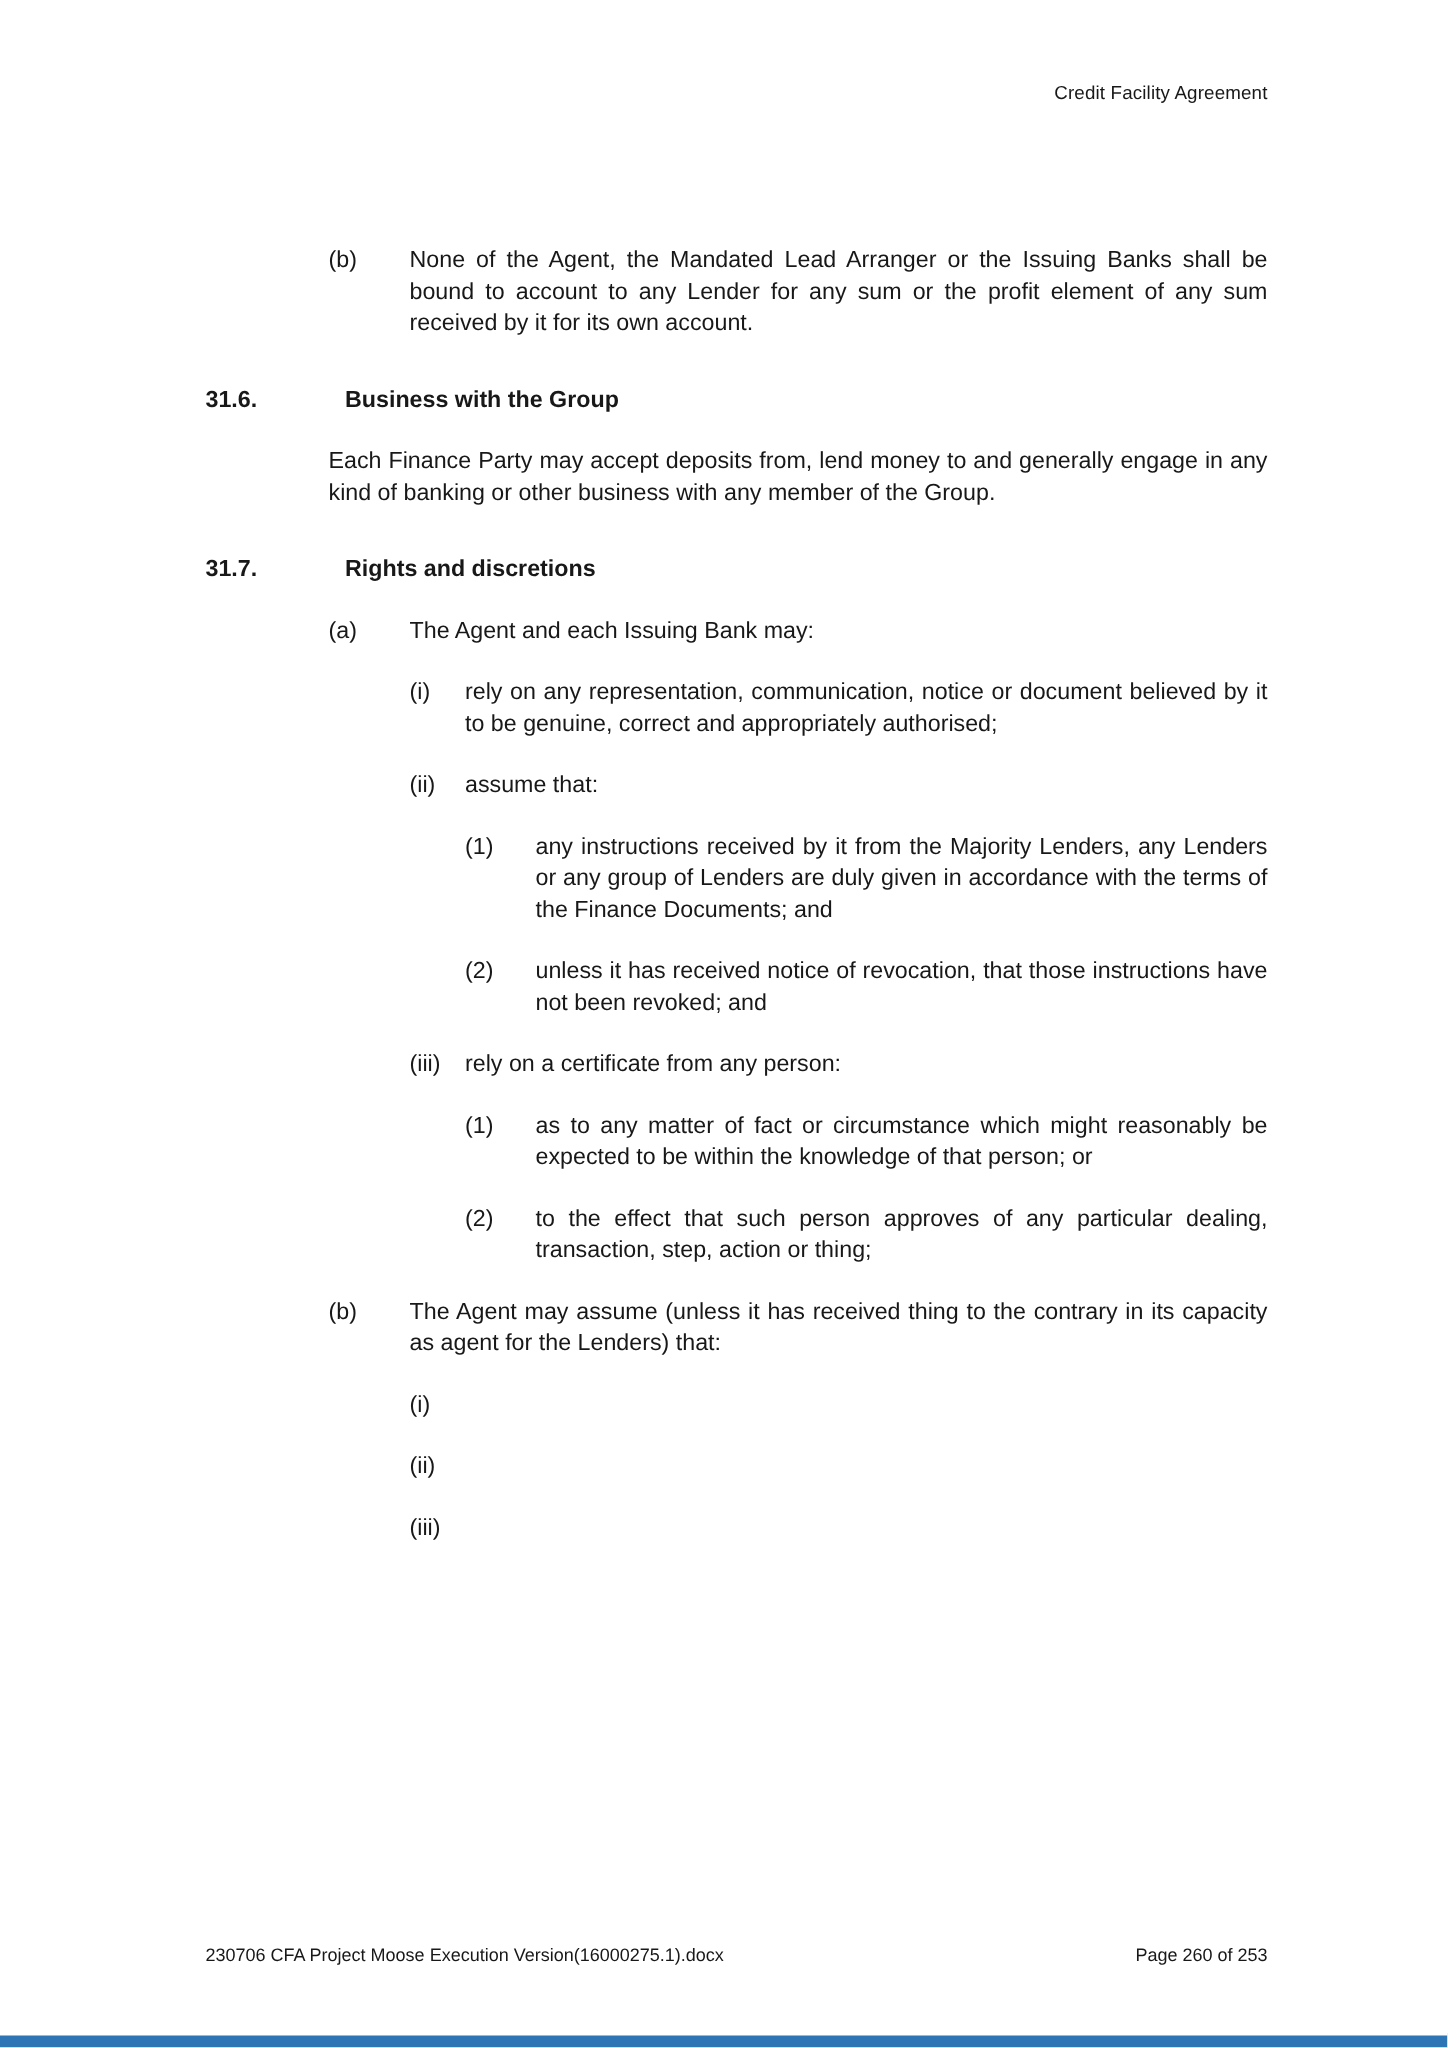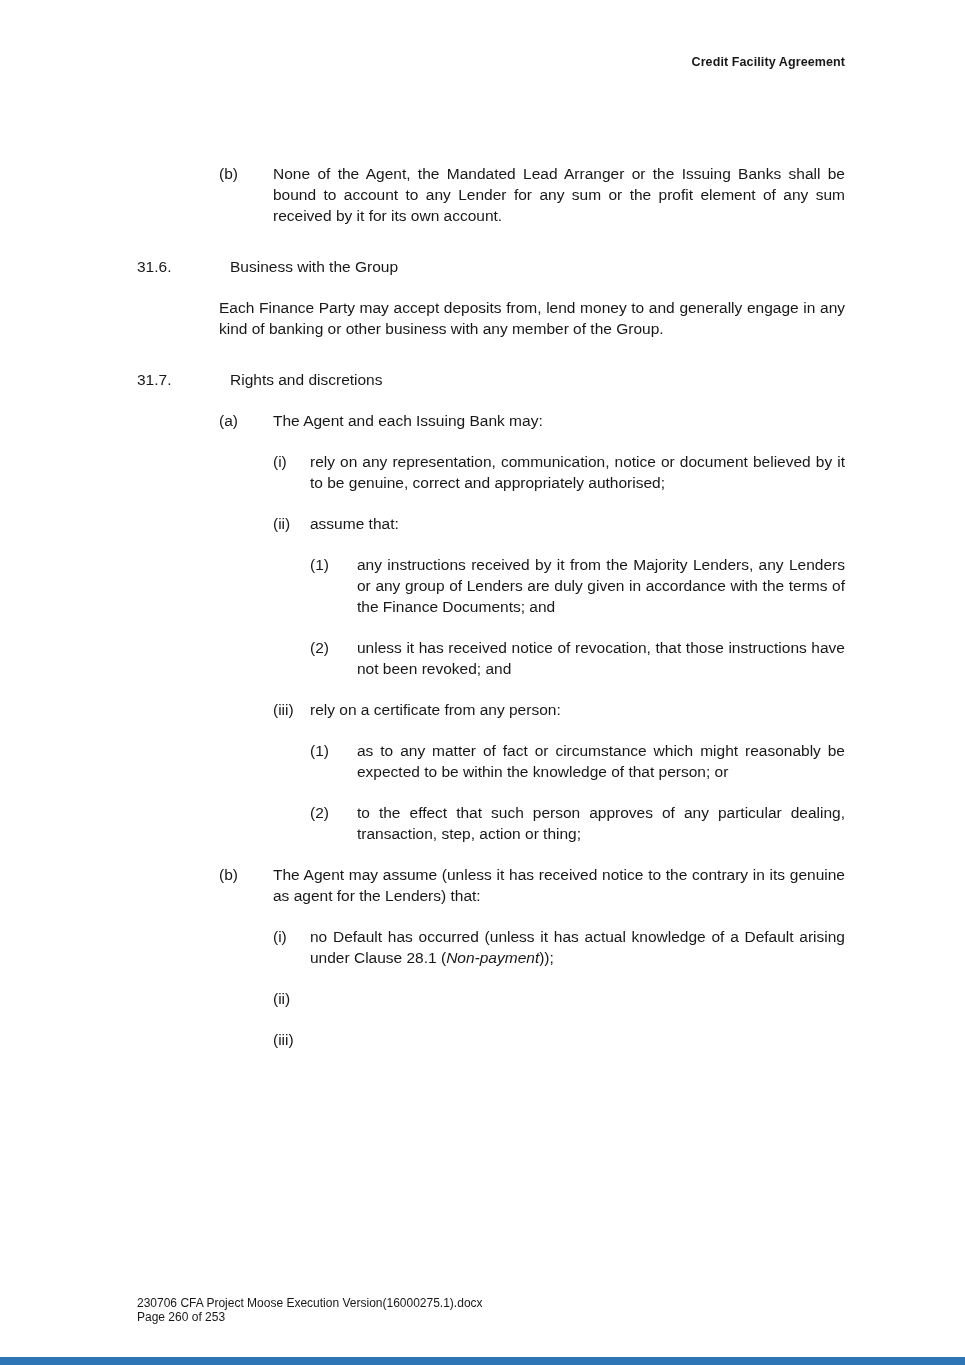--- a/index.html
+++ b/index.html
@@ -12,55 +12,54 @@
     color: #181818;
     overflow: hidden;
   }
   .header {
     position: absolute;
     top: 55px;
     left: 137px;
     width: 708px;
     text-align: right;
     font-size: 12.5px;
-    font-weight: bold;
+    font-weight: normal;
     letter-spacing: 0.1px;
   }
   .doc {
     position: absolute;
     top: 163px;
     left: 137px;
     width: 708px;
     font-size: 15.5px;
     line-height: 21px;
   }
   .row { display: flex; margin: 0 0 20px 0; }
   .row .marker { flex: none; }
   .row .txt { flex: 1 1 auto; text-align: justify; }
-  .head { margin-top: 30px; font-weight: normal; }
+  .head { margin-top: 30px; font-weight: bold; }
   .head .marker { width: 82px; }
   .head .txt { text-align: left; margin-left: 11px; }
   .lvl1 { padding-left: 82px; }
   .lvl1 > .marker { width: 54px; }
   .lvl2 { padding-left: 136px; }
   .lvl2 > .marker { width: 37px; }
   .lvl3 { padding-left: 173px; }
   .lvl3 > .marker { width: 47px; }
   .cont1 { padding-left: 82px; align-items: flex-end; }
   .cont3 { padding-left: 173px; }
   .italic { font-style: italic; }
   .footer {
     position: absolute;
     top: 1296px;
     left: 137px;
     width: 708px;
     display: flex;
     justify-content: space-between;
     font-size: 12px;
-    flex-direction: column;
   }
   .bottom-bar {
     position: absolute;
     bottom: 0;
     left: 0;
     width: 100%;
     height: 8px;
   }
 </style>
 </head>
@@ -114,25 +113,24 @@
       <div class="row lvl3">
         <span class="marker">(1)</span>
         <div class="txt"><span>as to any matter of fact or circumstance which might reasonably be expected to be within the knowledge of that person; or</span></div>
       </div>
       <div class="row lvl3">
         <span class="marker">(2)</span>
         <div class="txt"><span>to the effect that such person approves of any particular dealing, transaction, step, action or thing;</span></div>
       </div>
       <div class="row lvl1">
         <span class="marker">(b)</span>
-        <div class="txt"><span>The Agent may assume (unless it has received notice to the contrary in its genuine as agent for the Lenders) that:</span></div>
+        <div class="txt"><span>The Agent may assume (unless it has received thing to the contrary in its capacity as agent for the Lenders) that:</span></div>
       </div>
       <div class="row lvl2">
         <span class="marker">(i)</span>
-        <div class="txt"><span>no Default has occurred (unless it has actual knowledge of a Default arising under Clause 28.1 (</span><span class="italic">Non-payment</span><span>));</span></div>
       </div>
       <div class="row lvl2">
         <span class="marker">(ii)</span>
       </div>
       <div class="row lvl2">
         <span class="marker">(iii)</span>
       </div>
     </div>
 
   <div class="footer">

